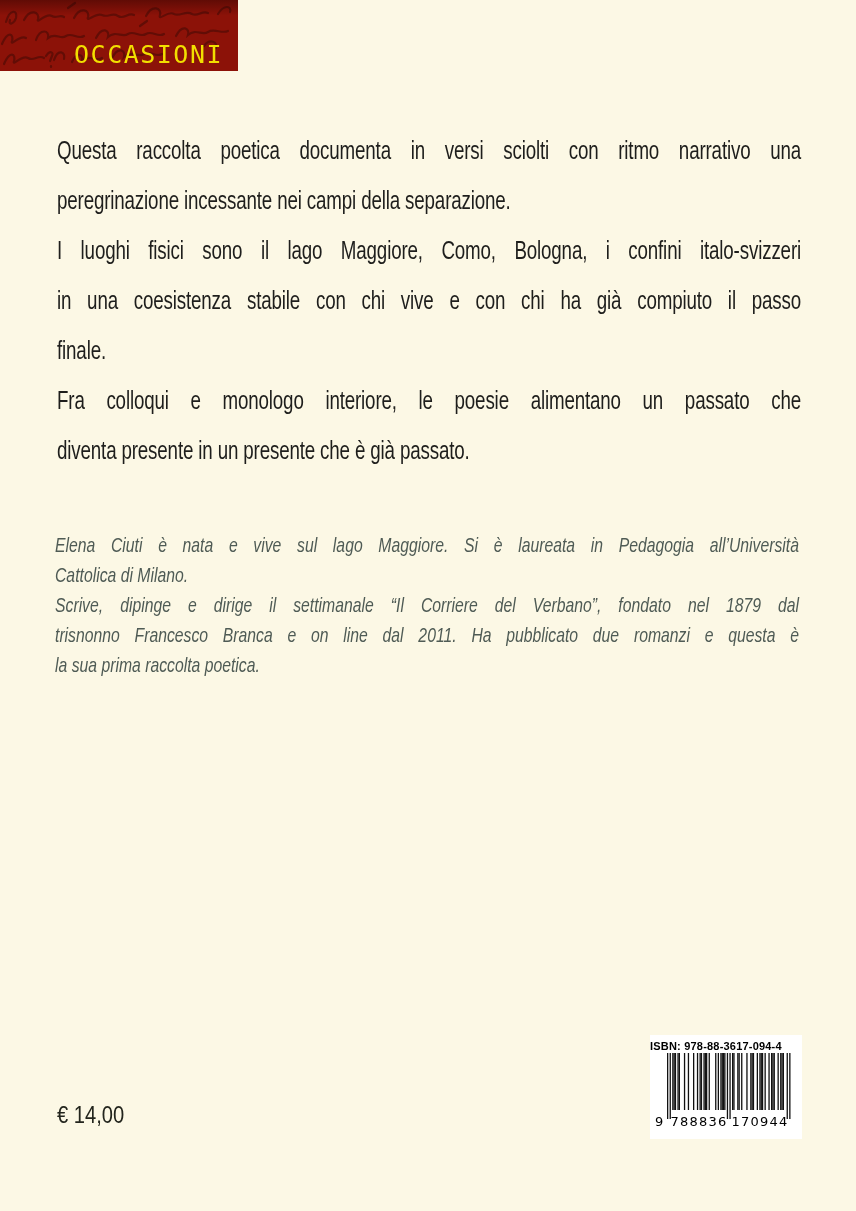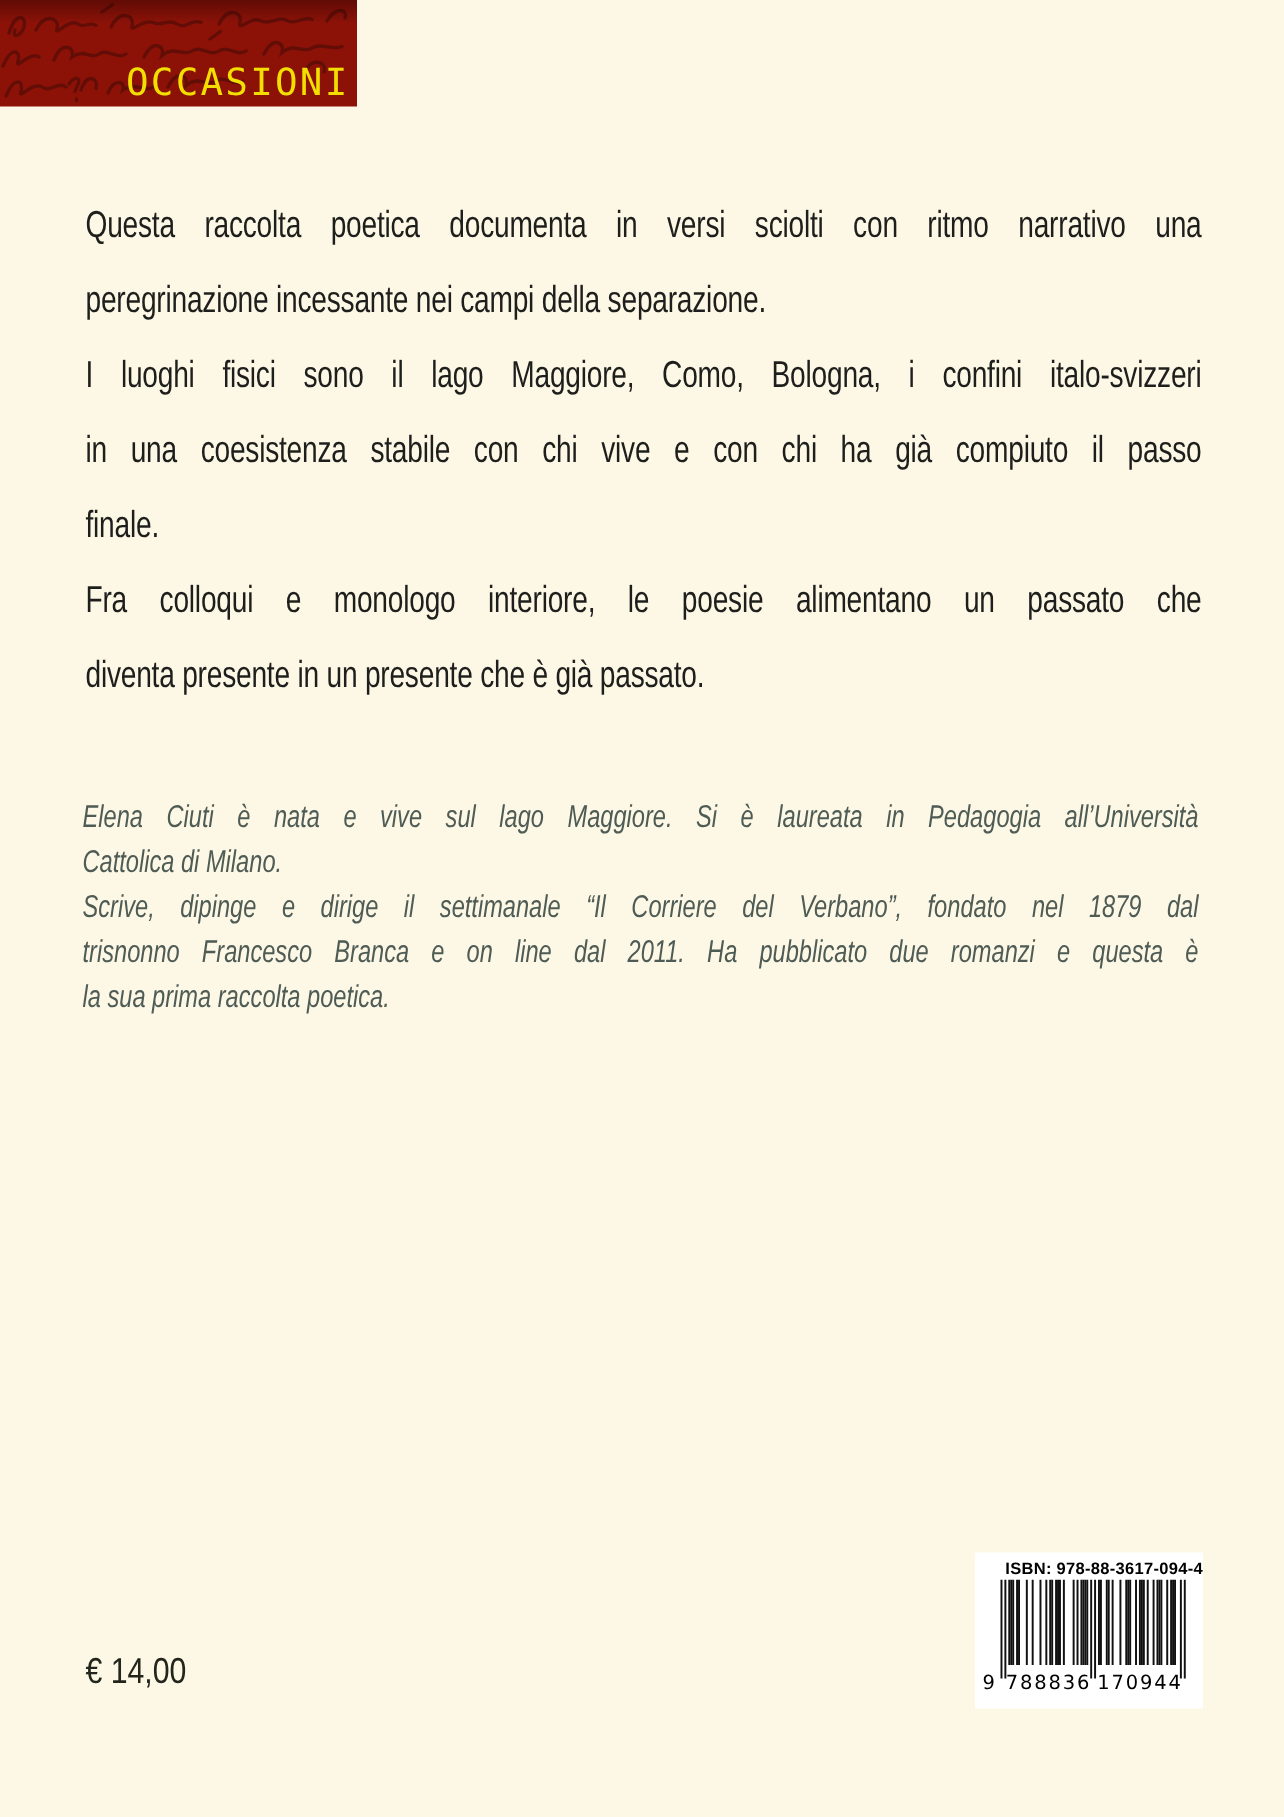--- a/index.html
+++ b/index.html
@@ -15,21 +15,21 @@
   .band{
     position:absolute;left:0;top:0;width:238px;height:71px;
     background:#8C1208;
   }
   .band .shade{
     position:absolute;inset:0;
     background:linear-gradient(180deg, rgba(25,0,0,.38), rgba(25,0,0,0) 22%);
   }
   .band svg{position:absolute;inset:0;display:block;}
   .band .series{
-    position:absolute;right:5px;bottom:2px;
+    position:absolute;right:15px;bottom:2px;
     font-family:"DejaVu Sans Mono", monospace;
     font-size:25px;line-height:28px;
     letter-spacing:1.5px;
     color:#F2DF00;
     white-space:nowrap;
   }
 
   
   .synopsis{
     position:absolute;left:57px;top:125px;
@@ -83,21 +83,21 @@
   }
 
   
   .barcode-box{
     position:absolute;left:650px;top:1035px;
     width:152px;height:104px;
     background:#FFFFFF;
   }
   .barcode-box .isbn{
     margin-top:5px;
-    text-align:right;
+    text-align:left;
     font-size:11px;line-height:13px;
     font-weight:700;
     letter-spacing:0.2px;
     color:#000;
     font-family:"Liberation Sans", sans-serif;
   }
   .barcode-box svg{display:block;margin:0 auto;}
   .barcode-box svg rect{fill:#111;}
   .barcode-box svg text{
     font-family:"DejaVu Sans", sans-serif;

